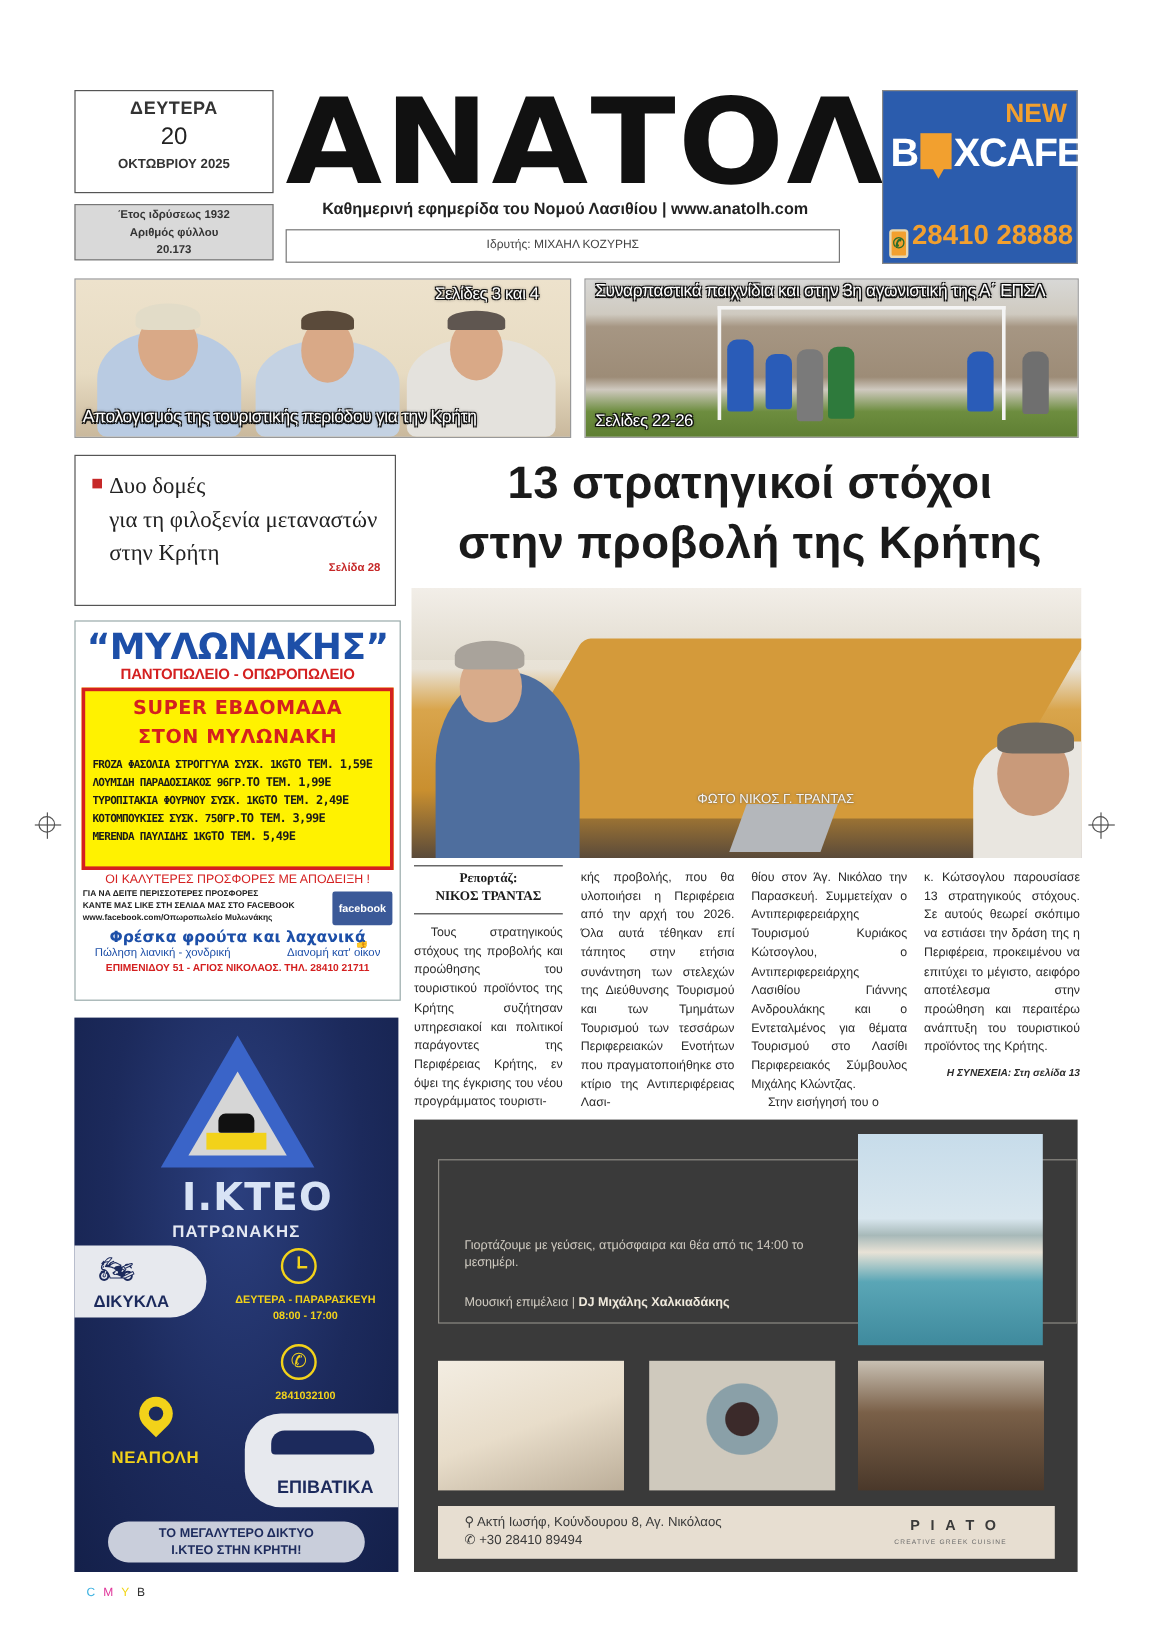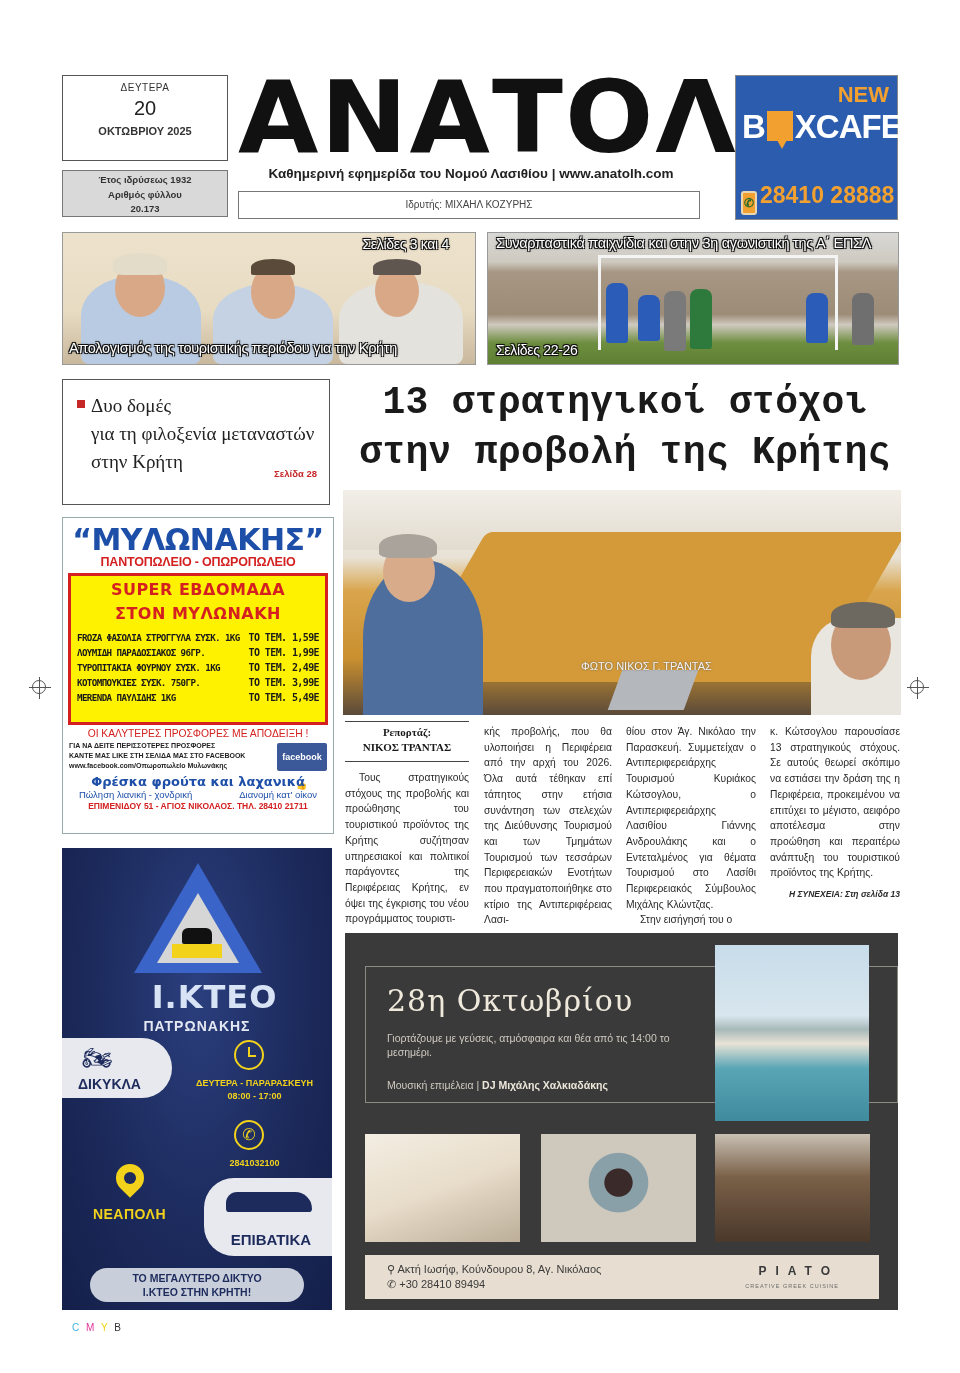--- a/index.html
+++ b/index.html
@@ -2,21 +2,21 @@
 <html><head>
 <meta charset="utf-8">
 <style>
   * { box-sizing: border-box; margin: 0; padding: 0; }
   html, body { width: 960px; height: 1373px; background: #ffffff; overflow: hidden; }
   body { position: relative; font-family: "Liberation Sans", sans-serif; color: #1a1a1a; }
   .abs { position: absolute; }
 
   
   .datebox { left: 62px; top: 75px; width: 166px; height: 86px; border: 1.5px solid #555; background: #fff; text-align: center; }
-  .datebox .day { font-weight: normal; font-size: 10px; letter-spacing: 0.5px; margin-top: 6px; color: #333; }
+  .datebox .day { font-weight: bold; font-size: 15px; letter-spacing: 0.5px; margin-top: 6px; color: #333; }
   .datebox .num { font-weight: normal; font-size: 20px; margin-top: 4px; color: #222; }
   .datebox .month { font-weight: bold; font-size: 11px; margin-top: 5px; color: #333; }
   .infobox { left: 62px; top: 170px; width: 166px; height: 47px; border: 1.5px solid #777; background: #d9d9d9; text-align: center; font-size: 9.5px; font-weight: bold; color: #333; line-height: 14.5px; padding-top: 2px; }
 
   .logo { left: 238px; top: 68px; width: 466px; height: 100px; font-family: "DejaVu Sans", sans-serif; font-weight: bold; font-size: 104px; line-height: 100px; letter-spacing: 2px; color: #111; text-align: center; transform: scaleY(0.95); }
   .tagline { left: 238px; top: 166px; width: 466px; font-size: 13.5px; font-weight: bold; color: #222; text-align: center; }
   .founder { left: 238px; top: 191px; width: 462px; height: 28px; border: 1.5px solid #777; text-align: center; font-size: 10px; line-height: 25px; color: #444; }
 
   .boxcafe { left: 735px; top: 75px; width: 163px; height: 145px; background: #2b5cad; border: 1.5px solid #888; }
   .boxcafe .new { position: absolute; right: 8px; top: 6px; color: #f2a02f; font-weight: bold; font-size: 22px; }
@@ -35,42 +35,42 @@
   .head { position: absolute; border-radius: 50%; background: #d9a987; }
   .player { position: absolute; width: 22px; height: 60px; border-radius: 8px 8px 3px 3px; }
 
   
   .sidestory { left: 62px; top: 379px; width: 268px; height: 126px; border: 1.5px solid #555; padding: 12px 14px; font-family: "Liberation Serif", serif; font-size: 19px; line-height: 28px; color: #222; }
   .sidestory .bullet { display:inline-block; width: 8px; height: 8px; background: #c62828; margin-right: 6px; vertical-align: 4px; }
   .sidestory .indent { padding-left: 14px; }
   .sidestory .page { position: absolute; right: 12px; bottom: 16px; font-family: "Liberation Sans", sans-serif; font-size: 9.5px; font-weight: bold; color: #c62828; }
 
   
-  .headline { left: 342px; top: 378px; width: 566px; text-align: center; font-family: Liberation Mono, monospace; font-weight: bold; font-size: 38px; line-height: 50px; color: #1a1a1a; letter-spacing: 0.3px; }
+  .headline { left: 342px; top: 378px; width: 566px; text-align: center; font-family: Liberation Sans, sans-serif; font-weight: bold; font-size: 38px; line-height: 50px; color: #1a1a1a; letter-spacing: 0.3px; }
 
   .mainphoto { left: 343px; top: 490px; width: 558px; height: 225px; overflow: hidden; background: linear-gradient(180deg,#f1ede5 0%,#e8e2d6 30%,#d9a54c 45%,#c98f2f 75%,#5a4a3a 100%); }
   .mainphoto .cap { position: absolute; left: 238px; top: 170px; color: #f4f4f4; font-size: 11px; text-shadow: 0 0 2px #555; }
 
   
   .byline { left: 345px; top: 721px; width: 124px; text-align: center; font-family: "Liberation Serif", serif; font-weight: bold; font-size: 11px; line-height: 15px; border-top: 1px solid #444; border-bottom: 1px solid #444; padding: 3px 0 6px; }
   .col { font-size: 10.3px; line-height: 15.7px; color: #2a2a2a; text-align: justify; }
   .c1 { left: 345px; top: 770px; width: 124px; text-indent: 14px; }
   .c2 { left: 484px; top: 724px; width: 128px; }
   .c3 { left: 626px; top: 724px; width: 130px; }
   .c4 { left: 770px; top: 724px; width: 130px; }
   .cont { font-weight: bold; font-style: italic; font-size: 8.5px; text-align: right; margin-top: 6px; }
 
   
   .myl { left: 62px; top: 517px; width: 272px; height: 317px; border: 1.5px solid #9aa; background: #fff; text-align: center; }
   .myl .name { color: #1d4fa8; font-weight: bold; font-family: "DejaVu Sans", sans-serif; font-size: 30px; margin-top: 4px; letter-spacing: -0.5px; }
   .myl .sub { color: #d42020; font-weight: bold; font-size: 12.5px; margin-top: -2px; letter-spacing: -0.2px; }
   .myl .yellow { margin: 4px 5px 0; height: 152px; background: #fff200; border: 3px solid #d42020; }
   .myl .super { color: #d42020; font-weight: bold; font-family: "DejaVu Sans", sans-serif; font-size: 16px; line-height: 20px; margin-top: 4px; letter-spacing: 0.5px; }
   .myl .items { margin-top: 6px; padding: 0 6px; }
-  .myl .item { display: flex; justify-content: space-between; font-family: "DejaVu Sans Mono", monospace; font-weight: bold; font-size: 9.2px; line-height: 15px; color: #1a1a1a; letter-spacing: -0.6px; }
+  .myl .item { display: flex; justify-content: flex-start; font-family: "DejaVu Sans Mono", monospace; font-weight: bold; font-size: 9.2px; line-height: 15px; color: #1a1a1a; letter-spacing: -0.6px; }
   .myl .item .pr { font-size: 10px; }
   .myl .best { color: #d42020; font-weight: normal; font-size: 10.3px; margin-top: 3px; }
   .myl .fb { display: flex; padding: 0 6px; margin-top: 2px; }
   .myl .fbtext { text-align: left; font-size: 7px; font-weight: bold; line-height: 10px; color: #222; flex: 1; }
   .myl .fblogo { width: 50px; height: 28px; background: #3b5998; color: #fff; font-size: 9px; font-weight: bold; line-height: 28px; border-radius: 2px; margin-top: 2px; }
   .myl .fresh { color: #1d4fa8; font-weight: bold; font-size: 13px; margin-top: 3px; font-family: "DejaVu Sans", sans-serif; }
   .myl .sales { display:flex; justify-content: space-between; padding: 0 16px; color: #1d4fa8; font-size: 9.5px; }
   .myl .addr { color: #d42020; font-size: 8.5px; font-weight: bold; margin-top: 1px; }
 
   
@@ -286,21 +286,20 @@
     <div class="lbl">ΕΠΙΒΑΤΙΚΑ</div>
   </div>
   <div class="bottom">
     <div>ΤΟ ΜΕΓΑΛΥΤΕΡΟ ΔΙΚΤΥΟ</div>
     <div>Ι.ΚΤΕΟ ΣΤΗΝ ΚΡΗΤΗ!</div>
   </div>
 </div>
 
 <div class="abs piato">
   <div class="frame"></div>
-  <div class="date">28η Οκτωβρίου</div>
   <div class="desc">Γιορτάζουμε με γεύσεις, ατμόσφαιρα και θέα από τις 14:00 το μεσημέρι.</div>
   <div class="music"><span>Μουσική επιμέλεια | </span><b>DJ Μιχάλης Χαλκιαδάκης</b></div>
   <div class="view"></div>
   <div class="pic p1"></div>
   <div class="pic p2"></div>
   <div class="pic p3"></div>
   <div class="footer">
     <div class="addr">
       <div><span>⚲ </span><span>Ακτή Ιωσήφ, Κούνδουρου 8, Αγ. Νικόλαος</span></div>
       <div><span>✆ </span><span>+30 28410 89494</span></div>

